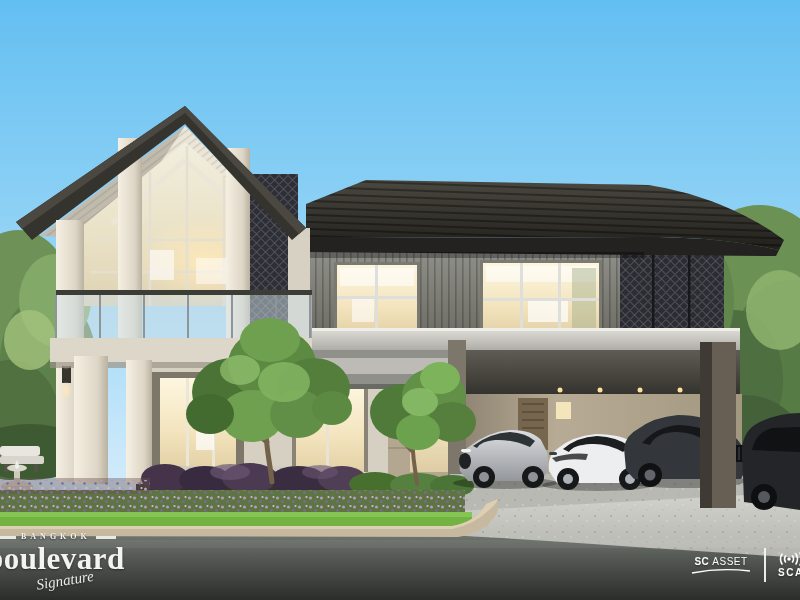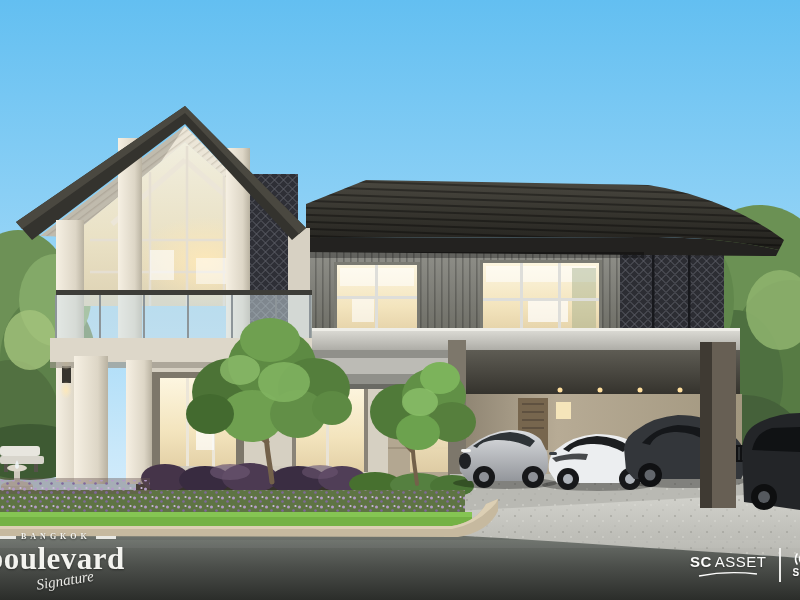--- a/index.html
+++ b/index.html
@@ -26,21 +26,21 @@
     font-family:"Liberation Serif",serif;font-style:italic;font-size:15px;
     margin-left:50px;margin-top:-4px;transform:rotate(-9deg);opacity:.95;
   }
 
   
   .logo-dev{
     position:absolute;left:690px;top:548px;display:flex;align-items:center;gap:12px;
     color:#fdfdfc;text-shadow:0 1px 2px rgba(0,0,0,.4);
   }
   .scasset{display:flex;flex-direction:column;align-items:center;}
-  .scasset-row{font-size:15px;letter-spacing:.5px;}
+  .scasset-row{font-size:10px;letter-spacing:.5px;}
   .sc-bold{font-weight:700;}
   .sc-light{font-weight:400;margin-left:3px;}
   .divider{width:2px;height:34px;background:#f4f4f2;opacity:.95;}
   .partner{display:flex;flex-direction:column;align-items:flex-start;width:60px;}
   .partner-text{font-size:10px;font-weight:700;letter-spacing:1.5px;margin-top:1px;}
 </style>
 </head>
 <body>
 
 <div id="stage">

